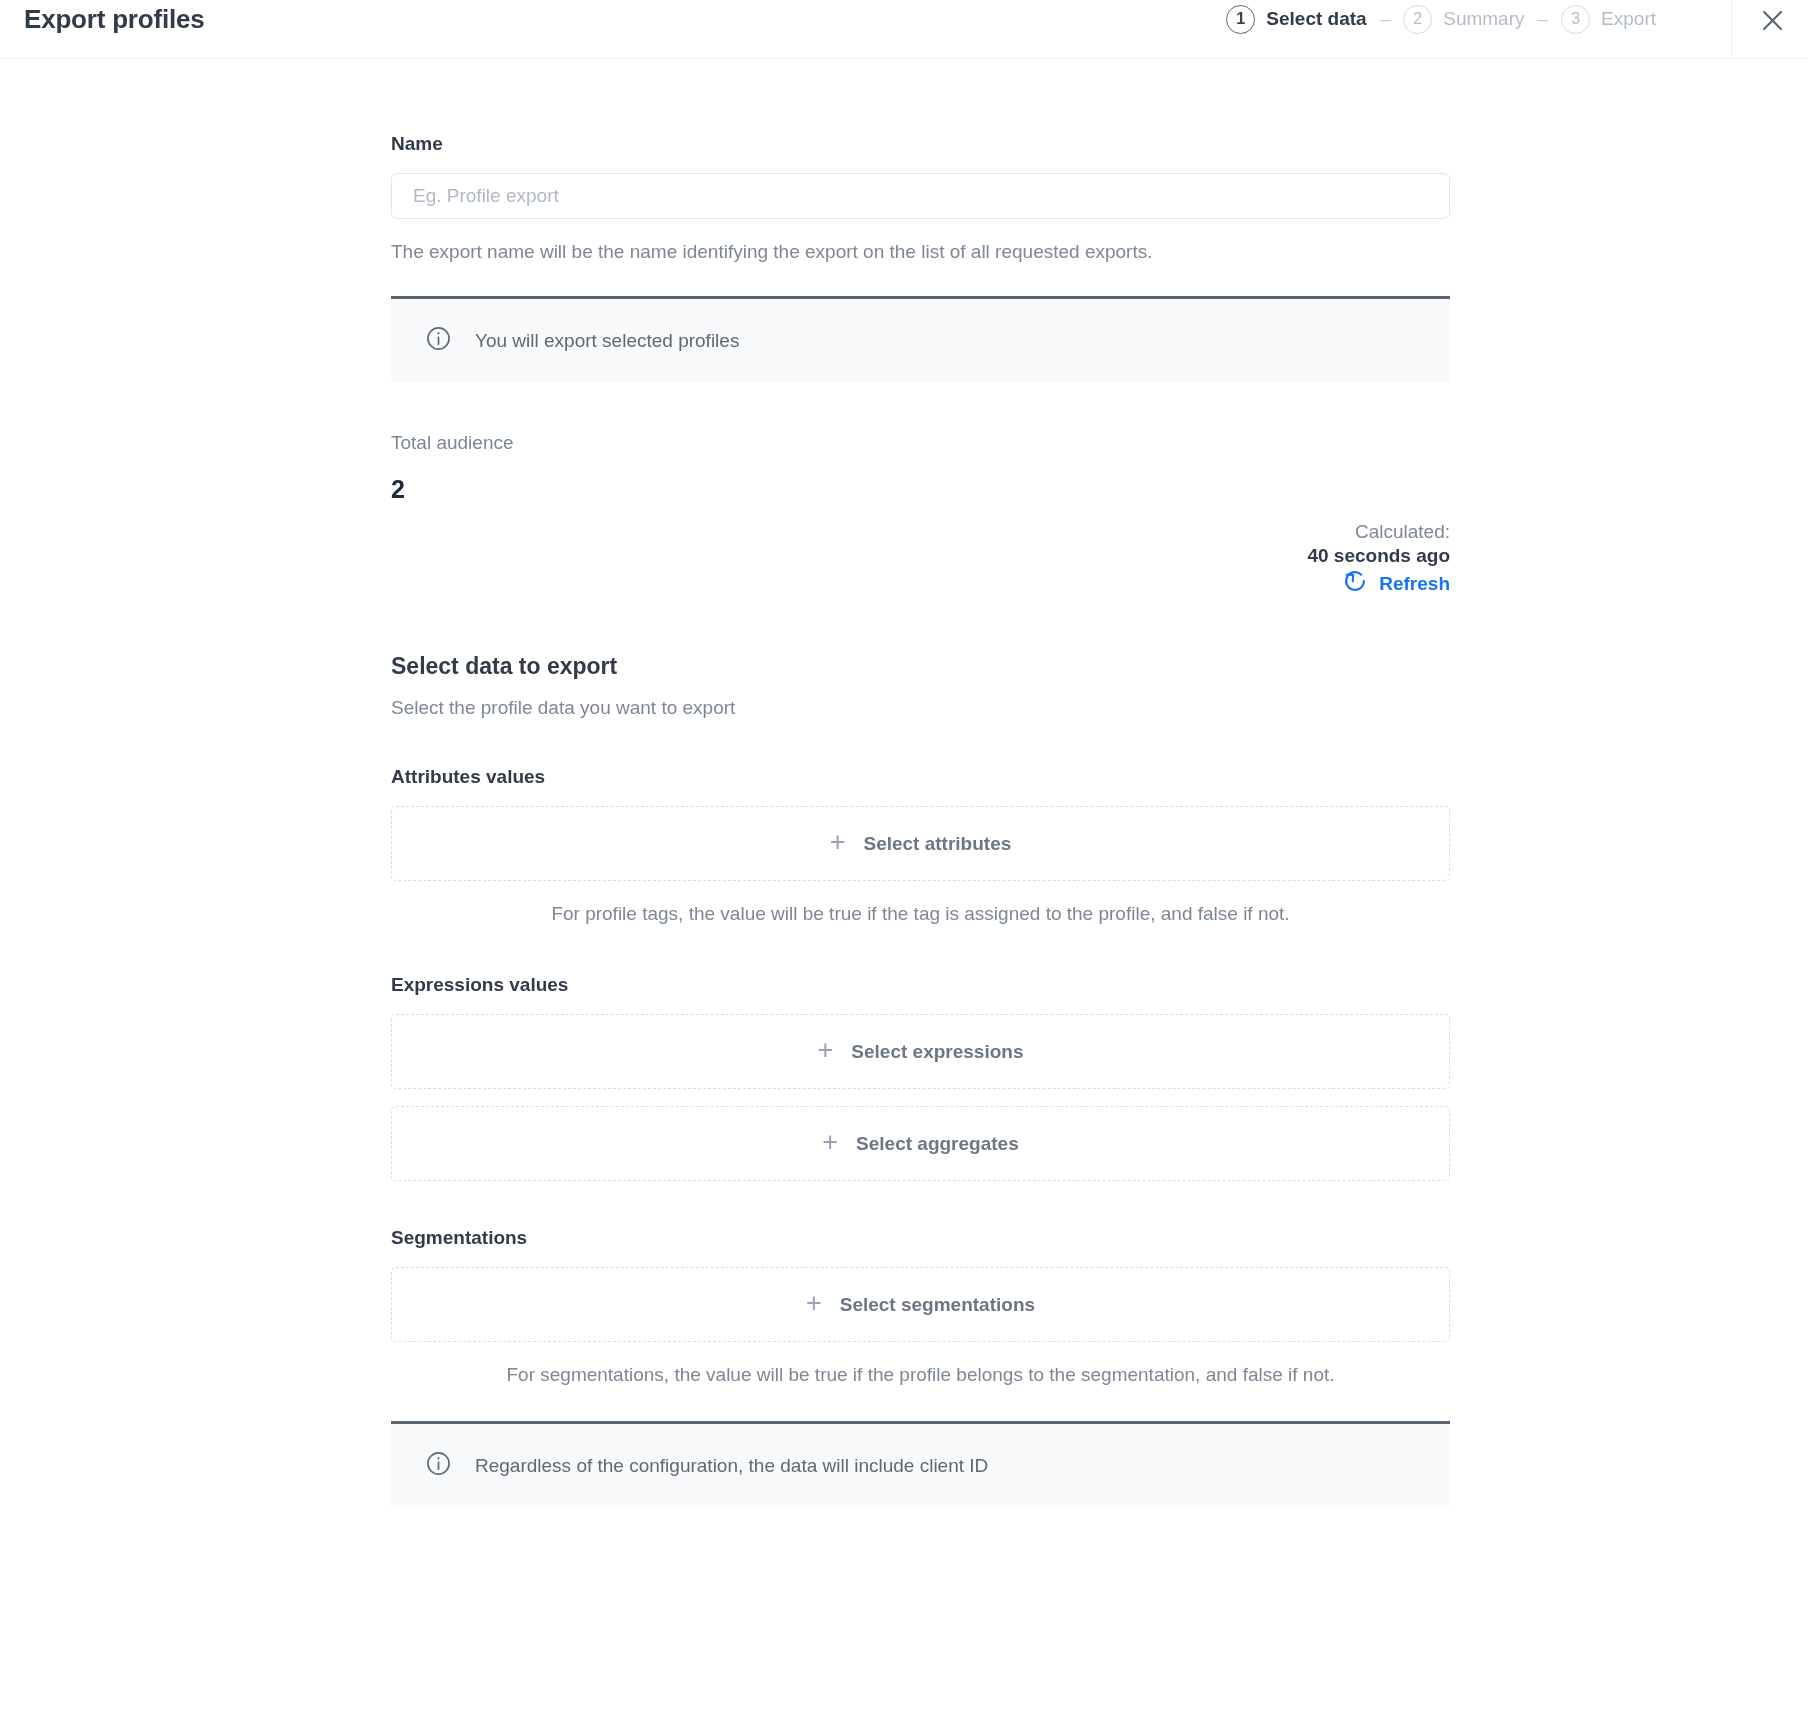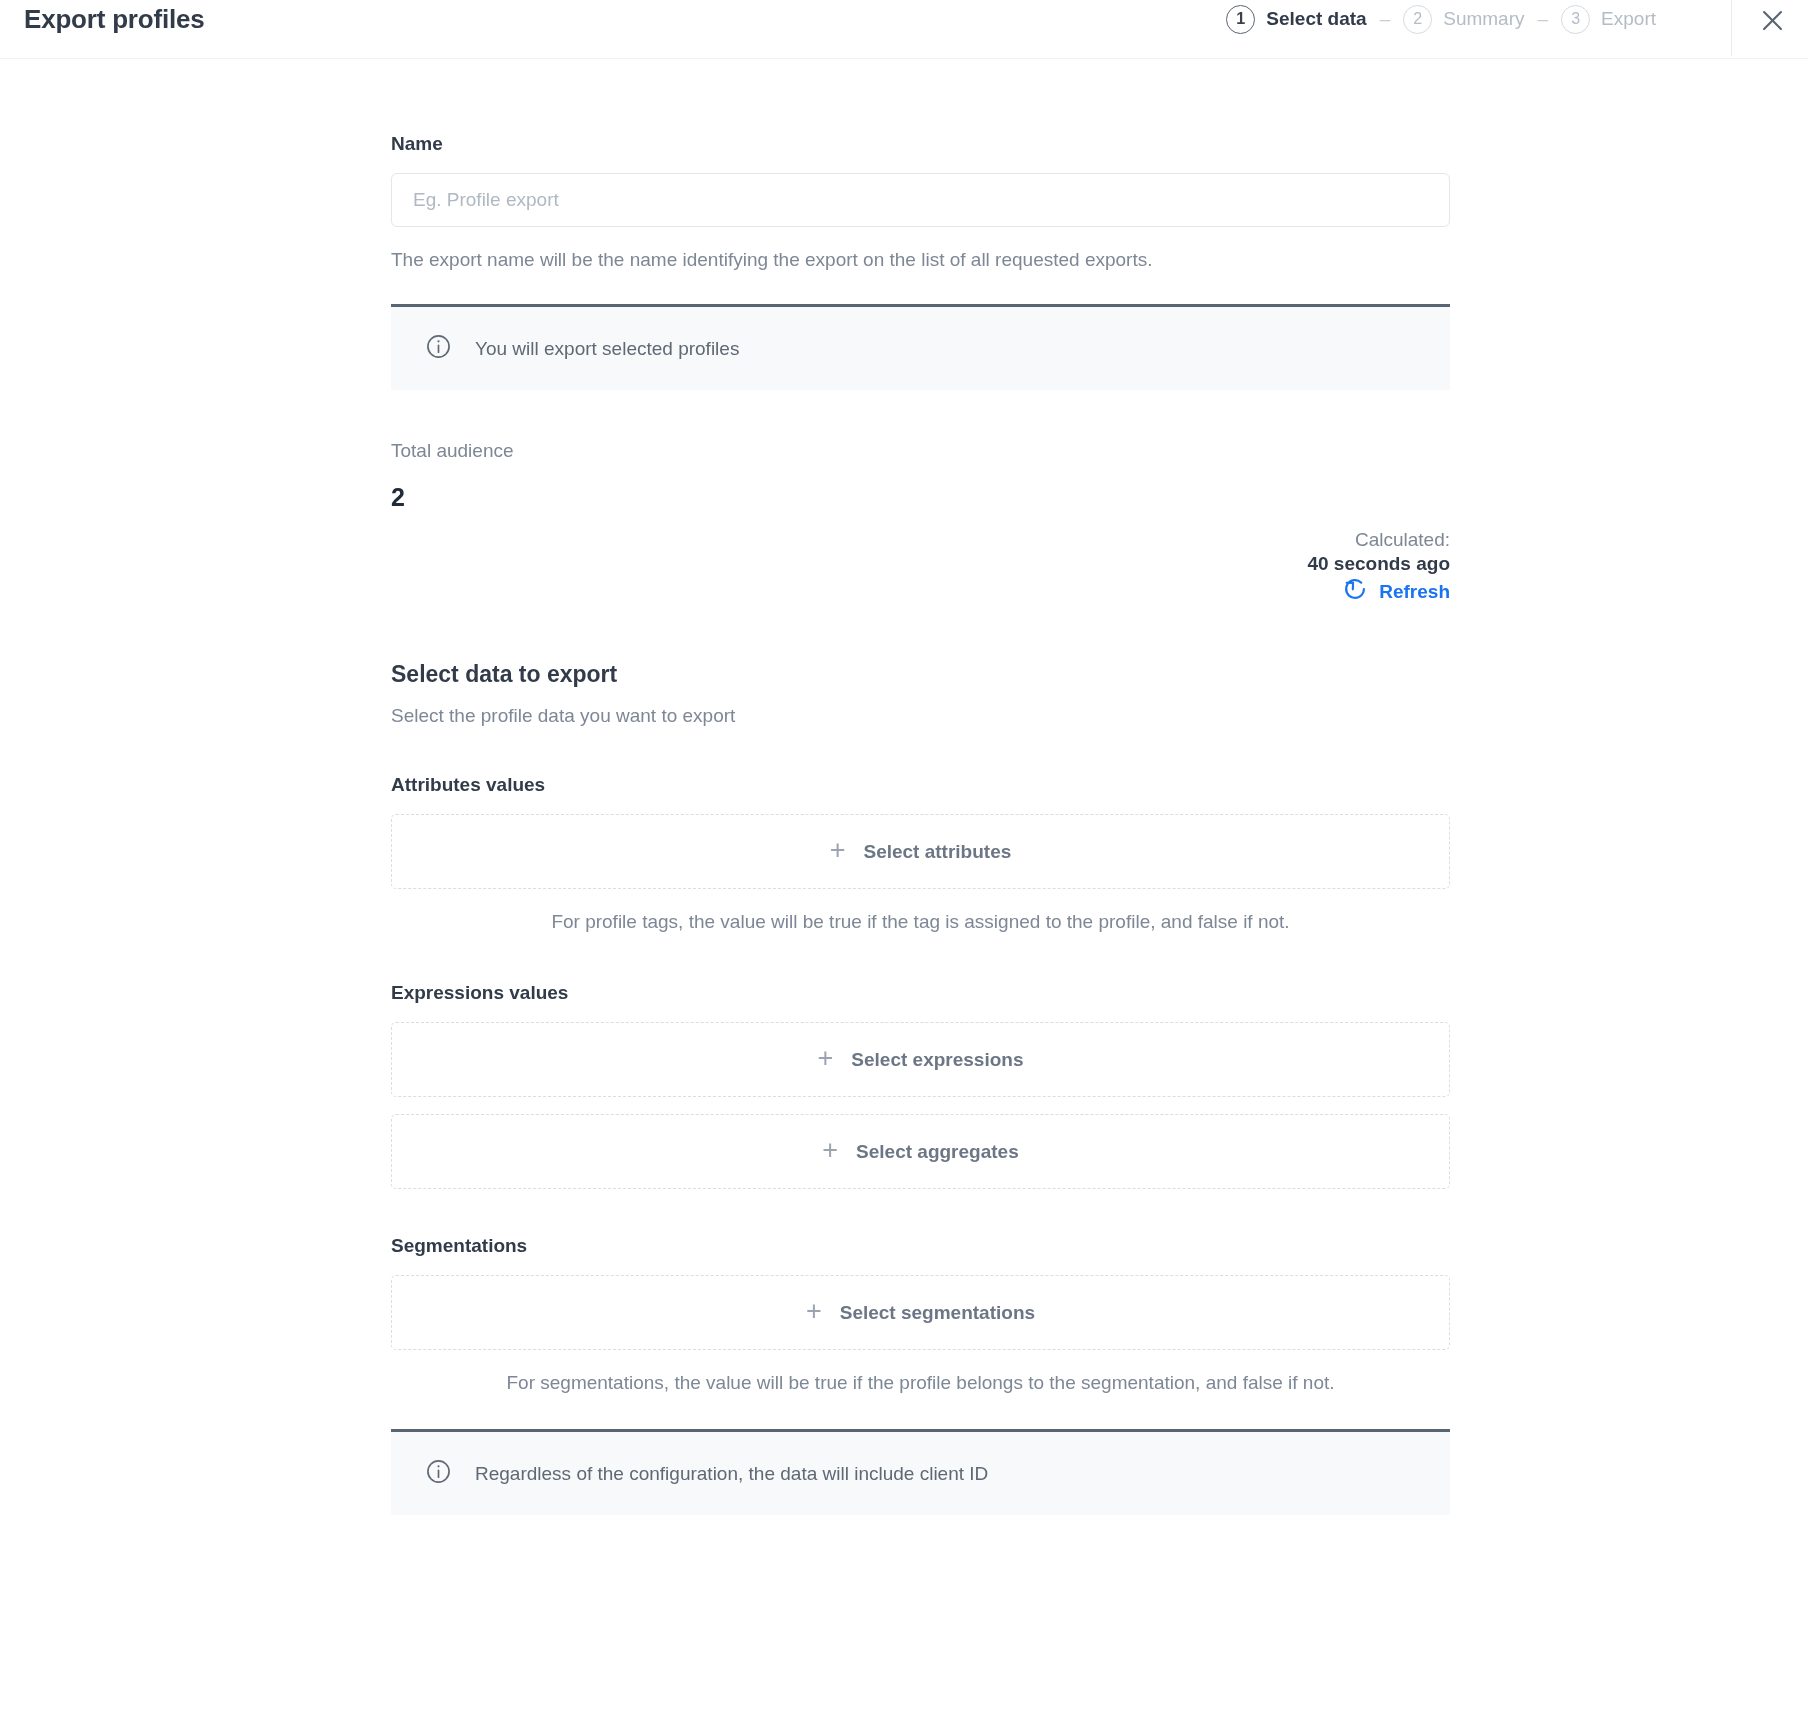--- a/index.html
+++ b/index.html
@@ -108,21 +108,21 @@
   .field-label {
     font-size: 19px;
     font-weight: 700;
     color: #323b49;
     margin-top: 53px;
     line-height: 24px;
   }
   .text-input {
     margin-top: 17px;
     width: 100%;
-    height: 54px;
+    height: 46px;
     border: 1px solid #e3e7ec;
     border-radius: 6px;
     padding: 0 21px;
     font-size: 19px;
     font-family: "Liberation Sans", sans-serif;
     color: #39414d;
     background: #fff;
     outline: none;
   }
   .text-input::placeholder { color: #b0b8c2; }

